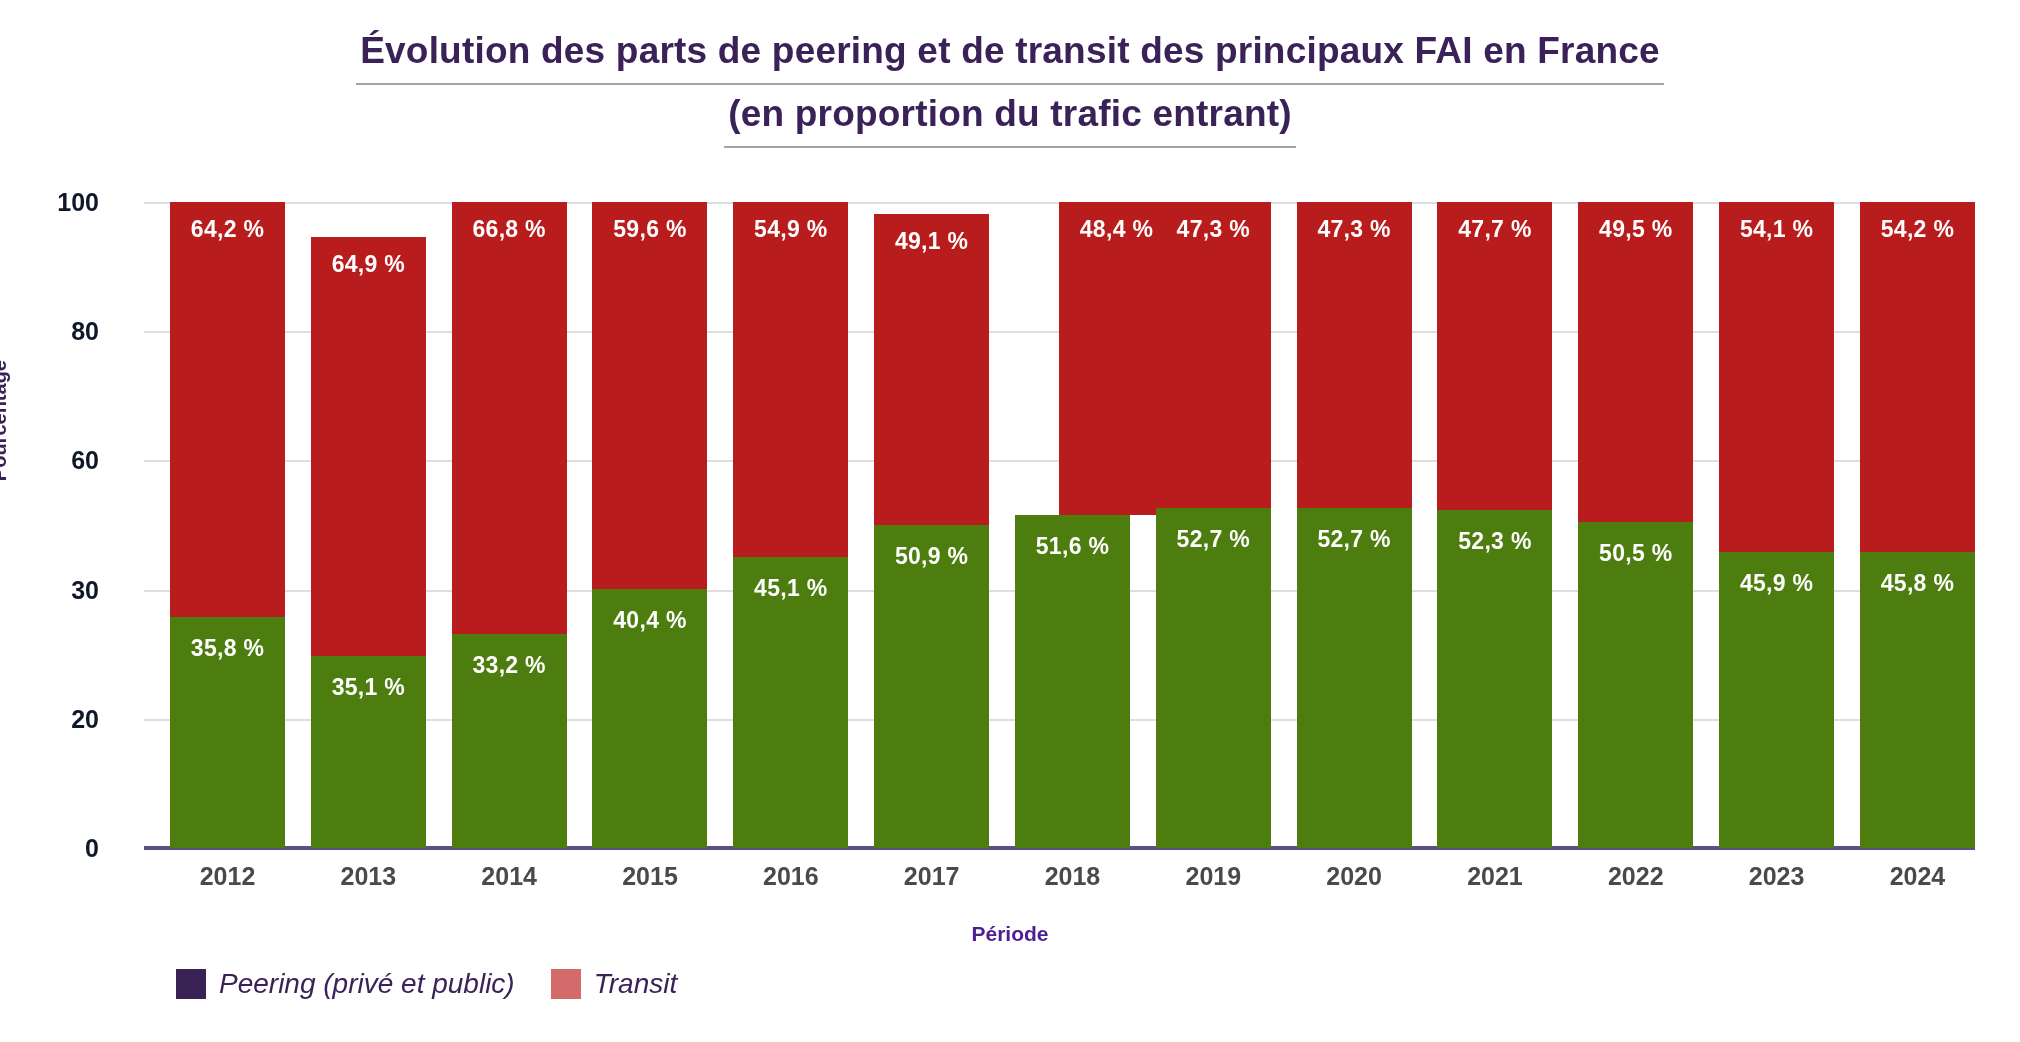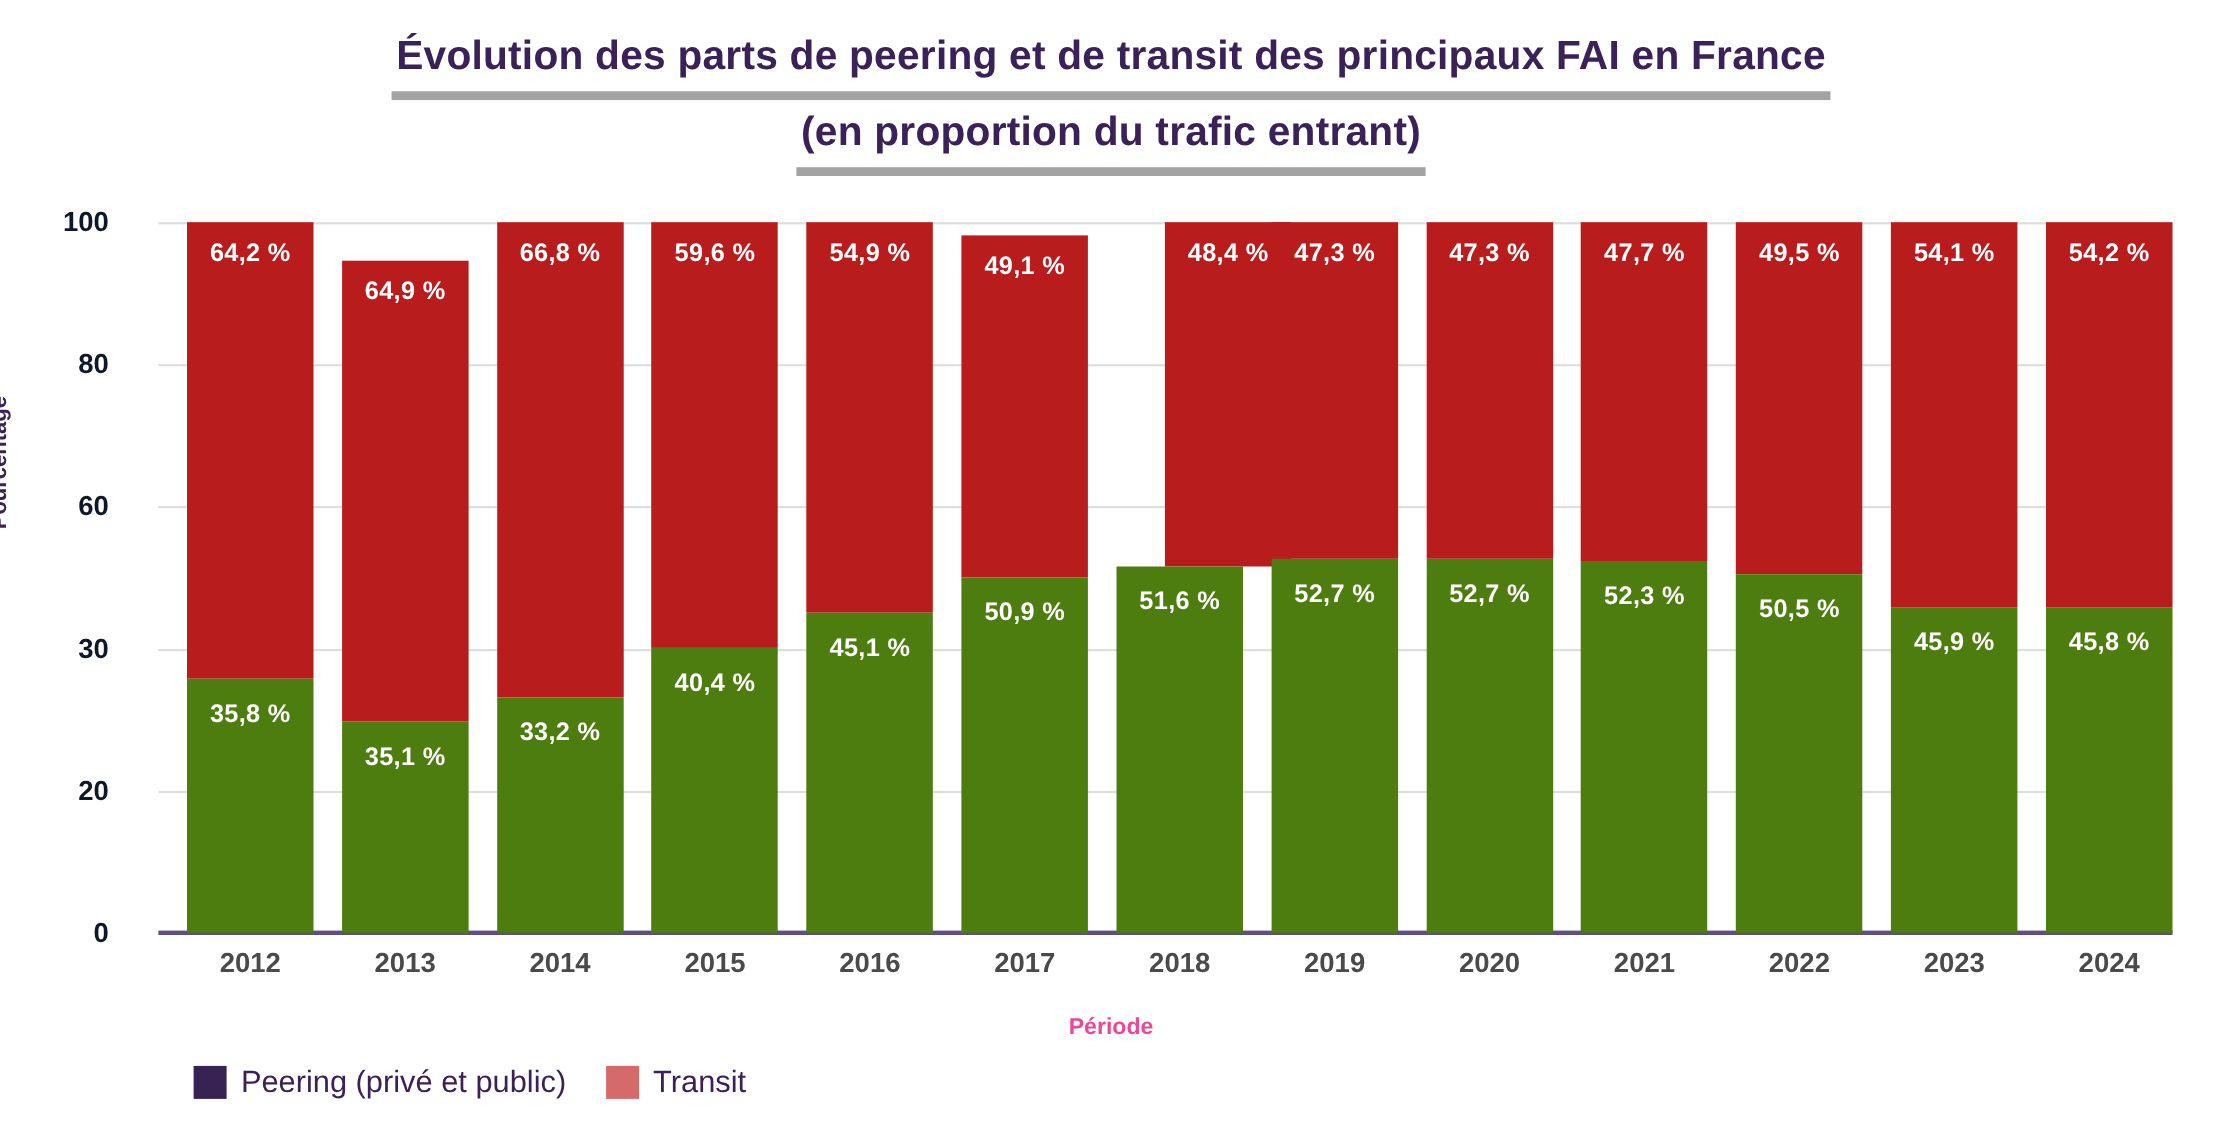--- a/index.html
+++ b/index.html
@@ -25,21 +25,21 @@
     width: 2020px;
     text-align: center;
   }
   .title-line {
     display: inline-block;
     color: #3A2259;
     font-size: 37px;
     font-weight: 700;
     letter-spacing: 0.2px;
     line-height: 58px;
-    border-bottom: 8px solid #a3a3a3;
+    border-bottom: 2px solid #a3a3a3;
     padding: 0 4px 3px 4px;
     white-space: nowrap;
   }
 
   
   
   .plot {
     position: absolute;
     left: 170px;
     top: 202px;
@@ -137,38 +137,39 @@
     color: #4A4A4A;
     font-size: 25px;
     font-weight: 700;
   }
   .xaxis-title {
     position: absolute;
     left: 0;
     top: 922px;
     width: 2020px;
     text-align: center;
-    color: #ec4899;
+    color: #4c1d95;
     font-size: 21px;
     font-weight: 700;
   }
 
   
   .legend {
     position: absolute;
     left: 176px;
     top: 968px;
     display: flex;
     align-items: center;
     gap: 36px;
   }
   .legend-item {
     display: flex;
     align-items: center;
     gap: 13px;
+    font-style: italic;
   }
   .legend-swatch {
     width: 30px;
     height: 30px;
     flex: 0 0 30px;
   }
   .legend-label {
     color: #3A2259;
     font-size: 28px;
     font-weight: 400;

